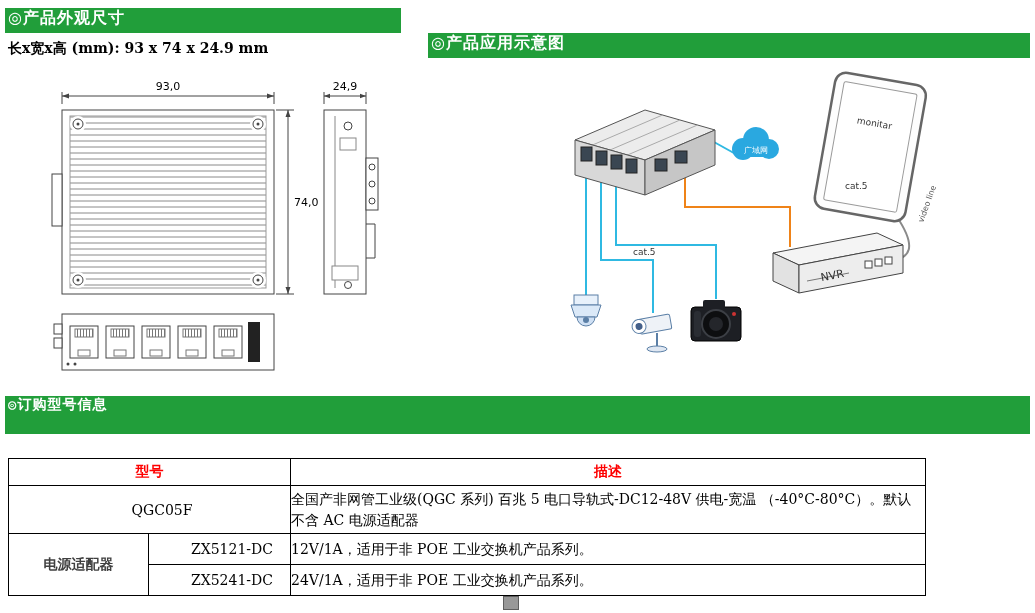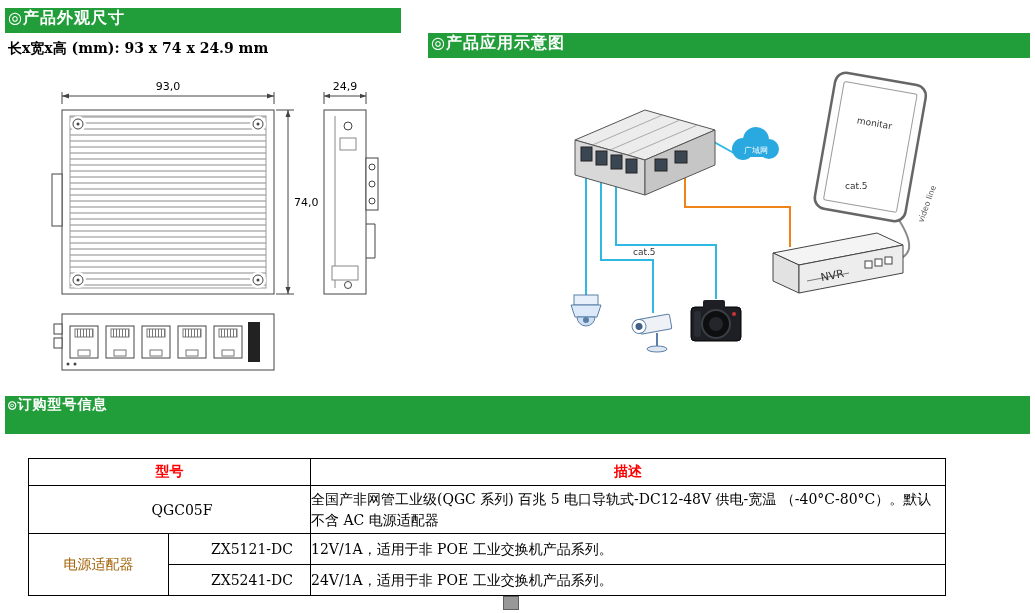--- a/index.html
+++ b/index.html
@@ -9,25 +9,25 @@
   .abs { position:absolute; }
   .green-bar { background:#219e3a; color:#ffffff; font-weight:bold;
     font-size:16px; letter-spacing:1px; padding-left:3px; display:flex; align-items:flex-start; }
   .bar-dim   { left:5px;  top:8px;  width:396px; height:25px; }
   .bar-app   { left:428px; top:8px; width:602px; height:25px;margin-top:25px; }
   .bar-order { left:5px;  top:396px; width:1025px; height:38px; font-size:14px;font-family:Liberation Mono, monospace; }
   .subtitle { left:8px; top:40px; font-size:14px; font-weight:bold; color:#000; }
   .drawings  { left:22px;  top:66px; }
   .appdiag   { left:545px; top:55px; }
   table.order { position:absolute; left:8px; top:458px; width:918px;
-    border-collapse:collapse; font-size:14px; color:#000; table-layout:fixed;margin-left:20px; }
+    border-collapse:collapse; font-size:14px; color:#000; table-layout:fixed; }
   table.order th, table.order td { border:1px solid #000; vertical-align:middle; }
   table.order th { color:#fe0000; font-weight:bold; height:27px; text-align:center; }
   td.model { text-align:center; font-weight:normal;padding-left:25px; }
-  td.cat   { text-align:center; font-weight:normal; color:#a16207; }
+  td.cat   { text-align:center; font-weight:bold; color:#404040; }
   td.desc  { padding:2px 0; line-height:1.5; text-align:left; }
   tr.r1 td { height:48px; }
   tr.r2 td, tr.r3 td { height:31px; }
   .handle { left:503px; top:596px; width:16px; height:14px;
     background:#989898; border:1px solid #5e5e5e; }
   svg text { font-family:"DejaVu Sans","Liberation Sans",sans-serif; }
 </style>
 </head>
 <body>
 

